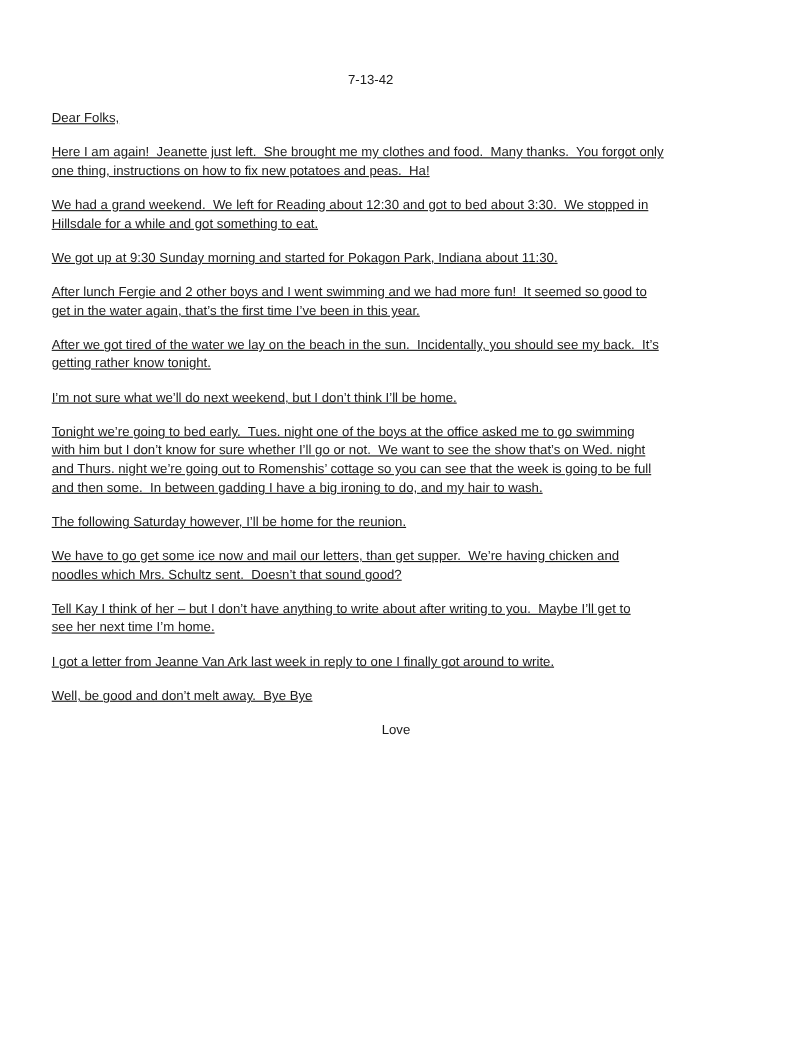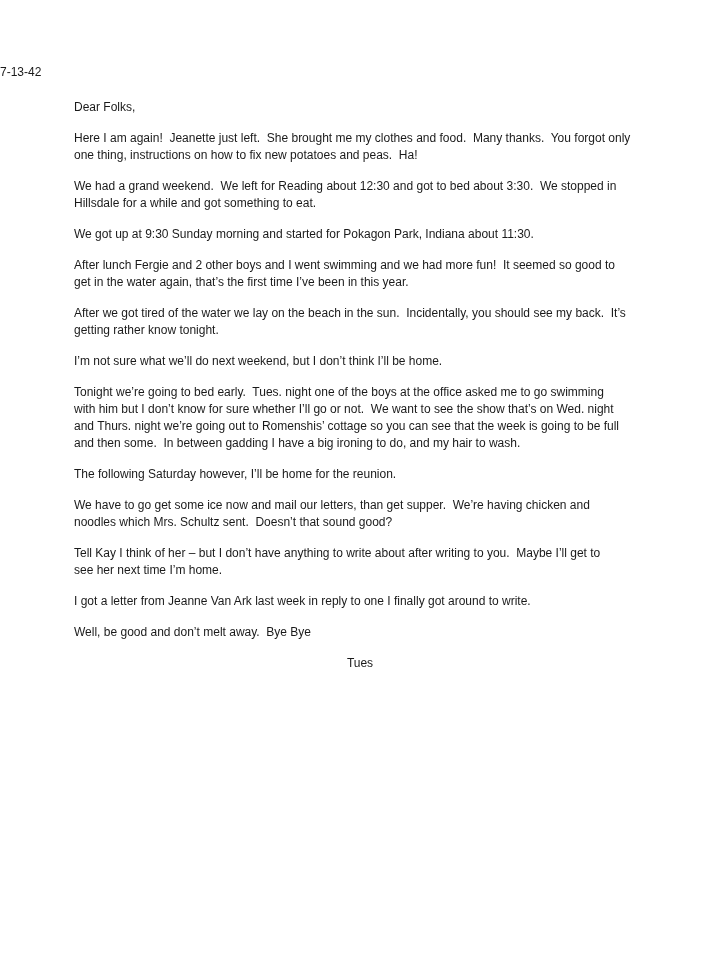--- a/index.html
+++ b/index.html
@@ -17,29 +17,30 @@
   .page {
     box-sizing: border-box;
     width: 720px;
     height: 960px;
     padding-top: 64px;
   }
   .date-line {
     box-sizing: border-box;
     width: 720px;
     padding-right: 46px;
-    text-align: left;
+    text-align: center;
     font-size: 12px;
     line-height: 17px;
     margin-bottom: 18px;
   }
   .body-block {
     box-sizing: border-box;
-    padding-left: 74px;
+    padding-left: 47px;
     width: 713px;
+    text-decoration: underline;
   }
   .salutation, .para {
     margin: 0 0 14px 0;
     font-size: 12px;
     line-height: 17px;
     white-space: pre-wrap;
   }
   .closing-block {
     width: 720px;
     text-align: center;
@@ -77,16 +78,16 @@
     <p class="para">The following Saturday however, I’ll be home for the reunion.</p>
     <p class="para">We have to go get some ice now and mail our letters, than get supper.  We’re having chicken and
 noodles which Mrs. Schultz sent.  Doesn’t that sound good?</p>
     <p class="para">Tell Kay I think of her – but I don’t have anything to write about after writing to you.  Maybe I’ll get to
 see her next time I’m home.</p>
     <p class="para">I got a letter from Jeanne Van Ark last week in reply to one I finally got around to write.</p>
     <p class="para">Well, be good and don’t melt away.  Bye Bye</p>
   </div>
 
   <div class="closing-block">
-    <p class="closing">Tues</p>
+    <p class="closing">Love</p>
   </div>
 
 </div>
 
 </body></html>

